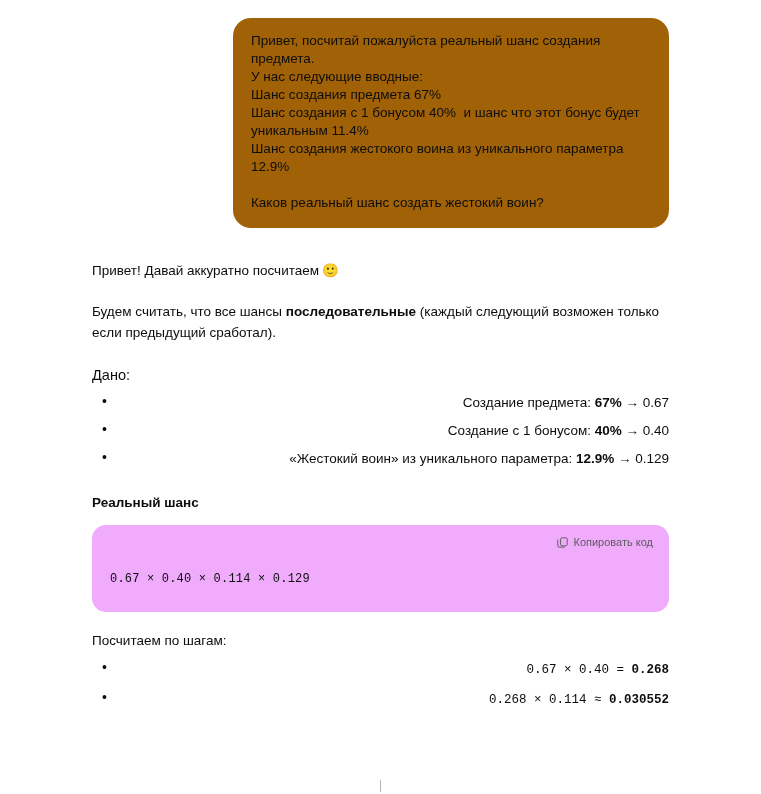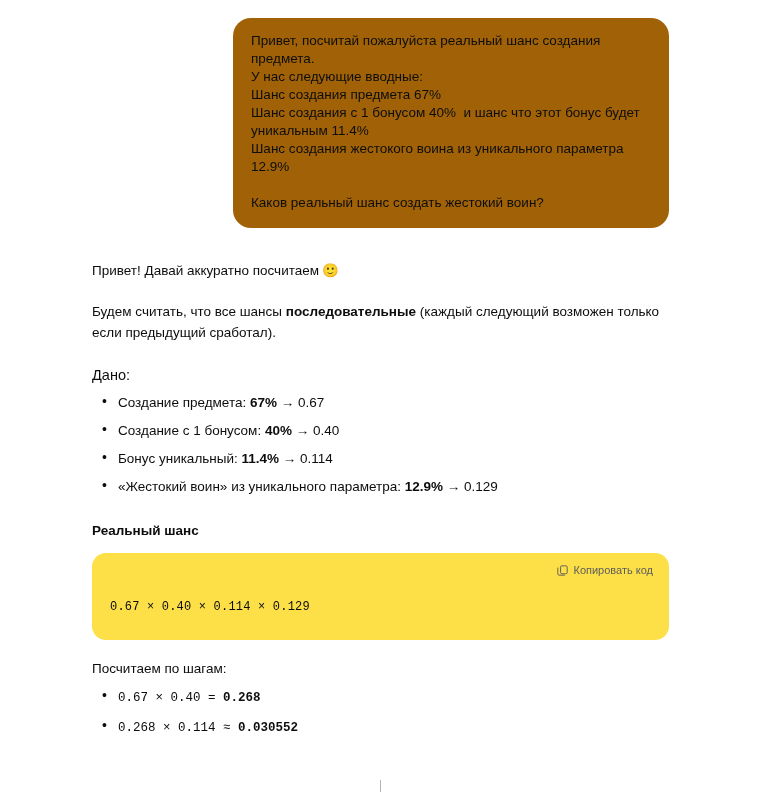--- a/index.html
+++ b/index.html
@@ -63,39 +63,40 @@
   }
   ul.bullets {
     margin: 8px 0 0 0;
     padding-left: 26px;
     list-style: none;
   }
   ul.bullets li {
     position: relative;
     margin: 0 0 9px 0;
     line-height: 19px;
+    text-align: right;
   }
   ul.bullets li::before {
     content: "•";
     position: absolute;
     left: -16px;
     top: -1px;
     color: #0d0d0d;
     font-size: 14px;
   }
   .mono-inline {
     font-family: "Liberation Mono", monospace;
     font-size: 12.5px;
   }
   b { font-weight: bold; }
   .p-steps { margin-top: 18px; }
   
   .code-block {
     margin-top: 12px;
-    background: #fde047;
+    background: #f0abfc;
     border-radius: 14px;
     overflow: hidden;
   }
   .code-head {
     height: 30px;
     display: flex;
     align-items: center;
     justify-content: flex-end;
     padding: 4px 14px 0 14px;
     box-sizing: border-box;
@@ -161,21 +162,20 @@
 
     <p class="para p-greeting">Привет! Давай аккуратно посчитаем 🙂</p>
 
     <p class="para p-assume"><span>Будем считать, что все шансы </span><b>последовательные</b><span> (каждый следующий возможен только если предыдущий сработал).</span></p>
 
     <div class="h-section">Дано:</div>
 
     <ul class="bullets">
       <li><span>Создание предмета: </span><b>67%</b><span> → 0.67</span></li>
       <li><span>Создание с 1 бонусом: </span><b>40%</b><span> → 0.40</span></li>
-      <li><span>Бонус уникальный: </span><b>11.4%</b><span> → 0.114</span></li>
       <li><span>«Жестокий воин» из уникального параметра: </span><b>12.9%</b><span> → 0.129</span></li>
     </ul>
 
     <div class="h-sub">Реальный шанс</div>
 
 
     <div class="code-block">
       <div class="code-head">
         <button class="copy-btn">
           <span class="copy-icon">

